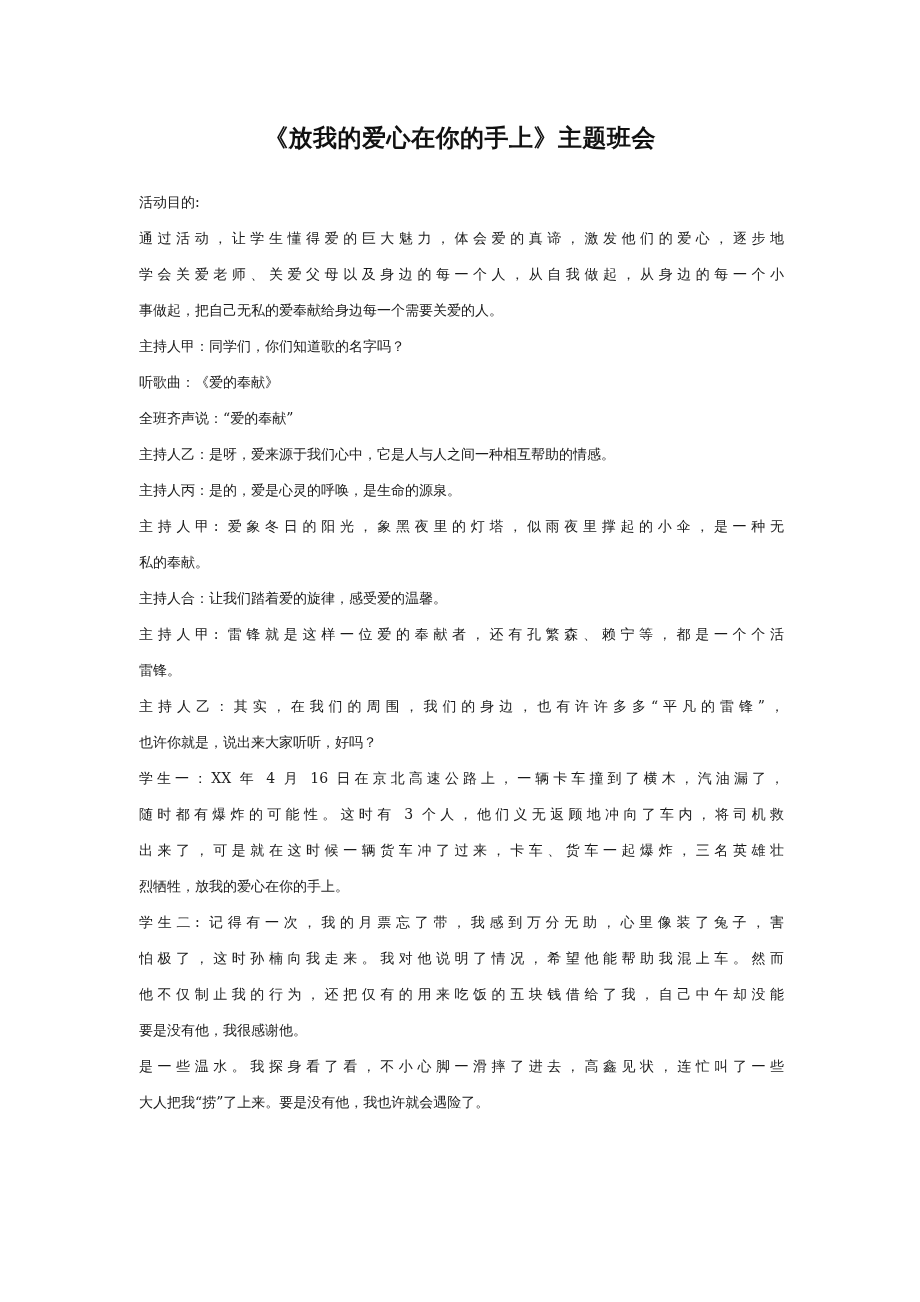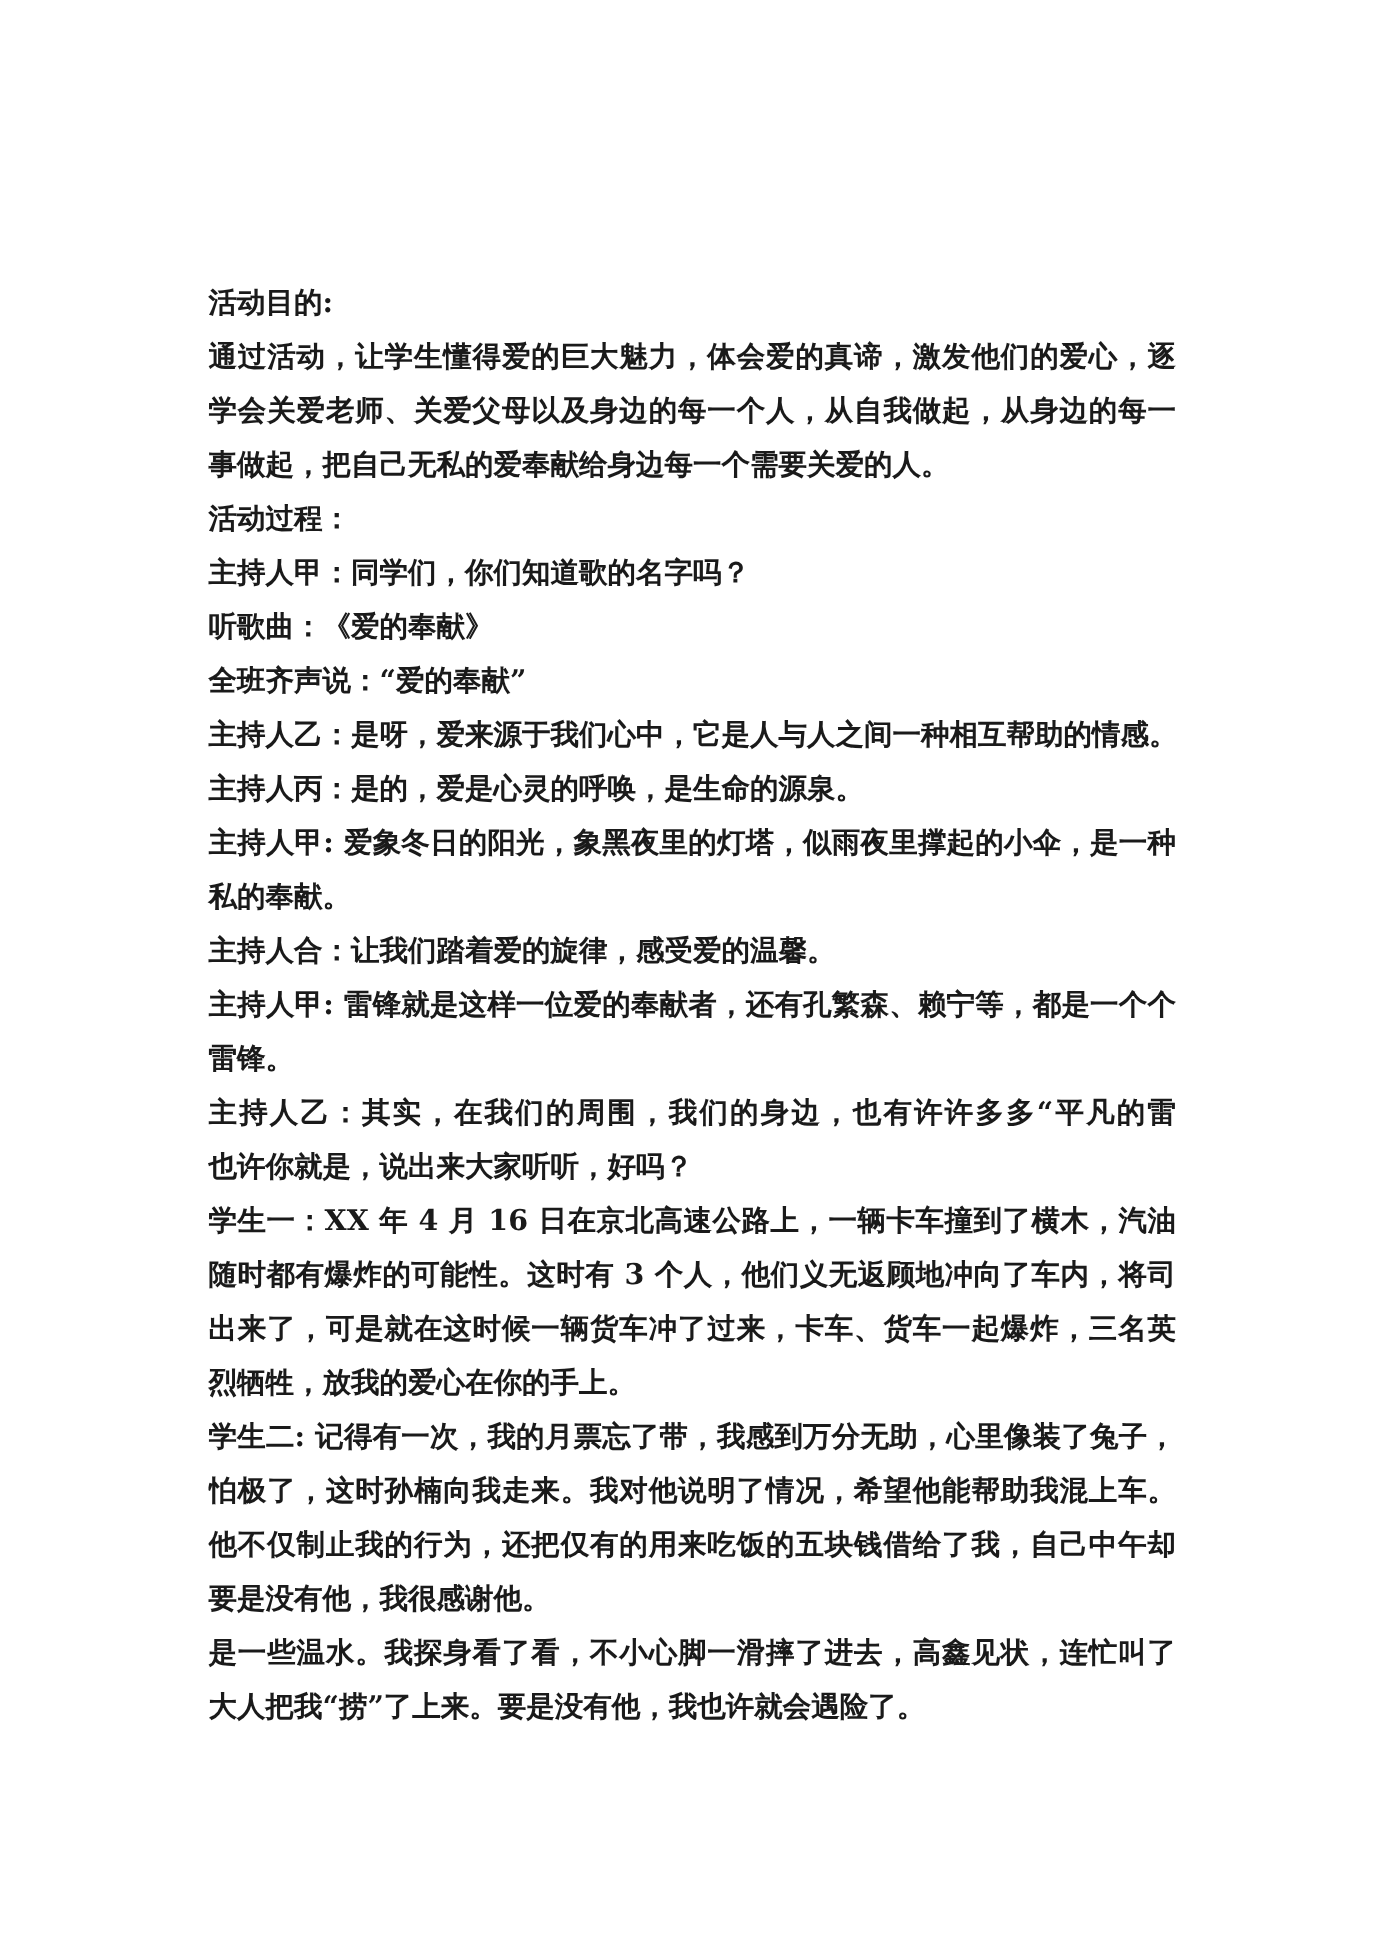--- a/index.html
+++ b/index.html
@@ -37,43 +37,42 @@
     .body {
       position: absolute;
       left: 139px;
       top: 184px;
       width: 645px;
     }
     .line {
       display: block;
       height: 36px;
       line-height: 36px;
-      font-size: 19px;
+      font-size: 14px;
       white-space: nowrap;
       color: #1a1a1a;
-      font-weight: bold;
     }
     .line.justify {
       text-align: justify;
       text-align-last: justify;
       white-space: normal;
       overflow: hidden;
     }
   </style>
 </head>
 <body>
 
 <div class="page">
+  <div class="title">《放我的爱心在你的手上》主题班会</div>
 
   <div class="body">
     <span class="line">活动目的:</span>
     <span class="line justify">通过活动，让学生懂得爱的巨大魅力，体会爱的真谛，激发他们的爱心，逐步地</span>
     <span class="line justify">学会关爱老师、关爱父母以及身边的每一个人，从自我做起，从身边的每一个小</span>
     <span class="line">事做起，把自己无私的爱奉献给身边每一个需要关爱的人。</span>
-    <span class="line">活动过程：</span>
     <span class="line">主持人甲：同学们，你们知道歌的名字吗？</span>
     <span class="line">听歌曲：《爱的奉献》</span>
     <span class="line">全班齐声说：“爱的奉献”</span>
     <span class="line">主持人乙：是呀，爱来源于我们心中，它是人与人之间一种相互帮助的情感。</span>
     <span class="line">主持人丙：是的，爱是心灵的呼唤，是生命的源泉。</span>
     <span class="line justify">主持人甲: 爱象冬日的阳光，象黑夜里的灯塔，似雨夜里撑起的小伞，是一种无</span>
     <span class="line">私的奉献。</span>
     <span class="line">主持人合：让我们踏着爱的旋律，感受爱的温馨。</span>
     <span class="line justify">主持人甲: 雷锋就是这样一位爱的奉献者，还有孔繁森、赖宁等，都是一个个活</span>
     <span class="line">雷锋。</span>

